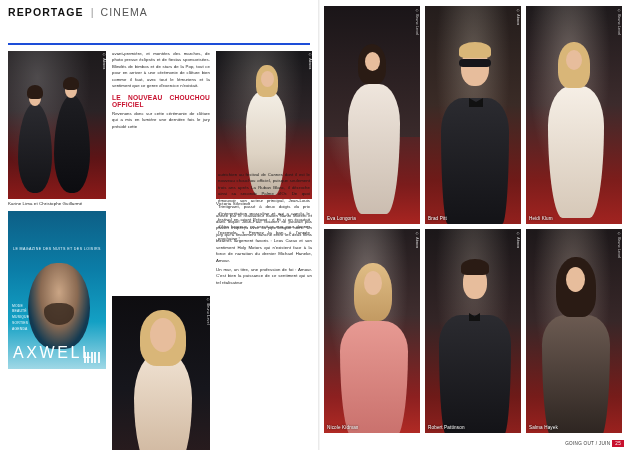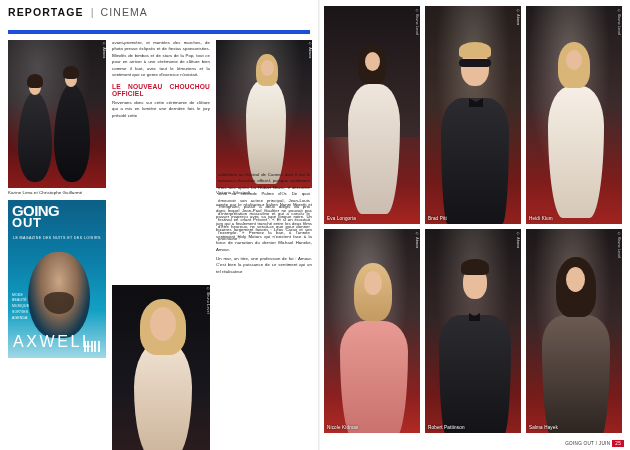--- a/index.html
+++ b/index.html
@@ -44,22 +44,22 @@
     background: linear-gradient(to right, rgba(0,0,0,0.10), rgba(0,0,0,0.02));
     z-index: 20;
     pointer-events: none;
   }
 
   
   .masthead {
     display: flex;
     align-items: baseline;
     gap: 7px;
-    border-bottom: 4px solid #1d4ed8;
-    padding-bottom: 8px;
+    border-bottom: 2px solid #1d4ed8;
+    padding-bottom: 21px;
     margin-bottom: 6px;
     height: 16px;
   }
   .masthead .section {
     font-size: 10.5px;
     letter-spacing: 1.1px;
     font-weight: bold;
     color: #111;
     text-transform: uppercase;
   }
@@ -344,24 +344,20 @@
           <div class="hair-dark" style="position:absolute;left:55px;top:26px;width:16px;height:13px;border-radius:50% 50% 30% 30%;"></div>
           <div class="credit">© Abaca</div>
         </div>
         <div class="caption">Karine Lima et Christophe Guillarmé</div>
 
         <div style="height:4px;"></div>
 
         <div class="cover">
           <div class="portrait"></div>
           <div class="beard"></div>
-          <div class="logo">
-            <span>GOING</span>
-            <span class="l2">OUT</span>
-          </div>
           <div class="cover-sub">LE MAGAZINE DES NUITS ET DES LOISIRS</div>
           <div class="cover-left-list">
             <div>MODE</div>
             <div>BEAUTÉ</div>
             <div>MUSIQUE</div>
             <div>SORTIES</div>
             <div>AGENDA</div>
           </div>
           <div class="bigname">AXWELL</div>
           <div class="barcode"></div>

